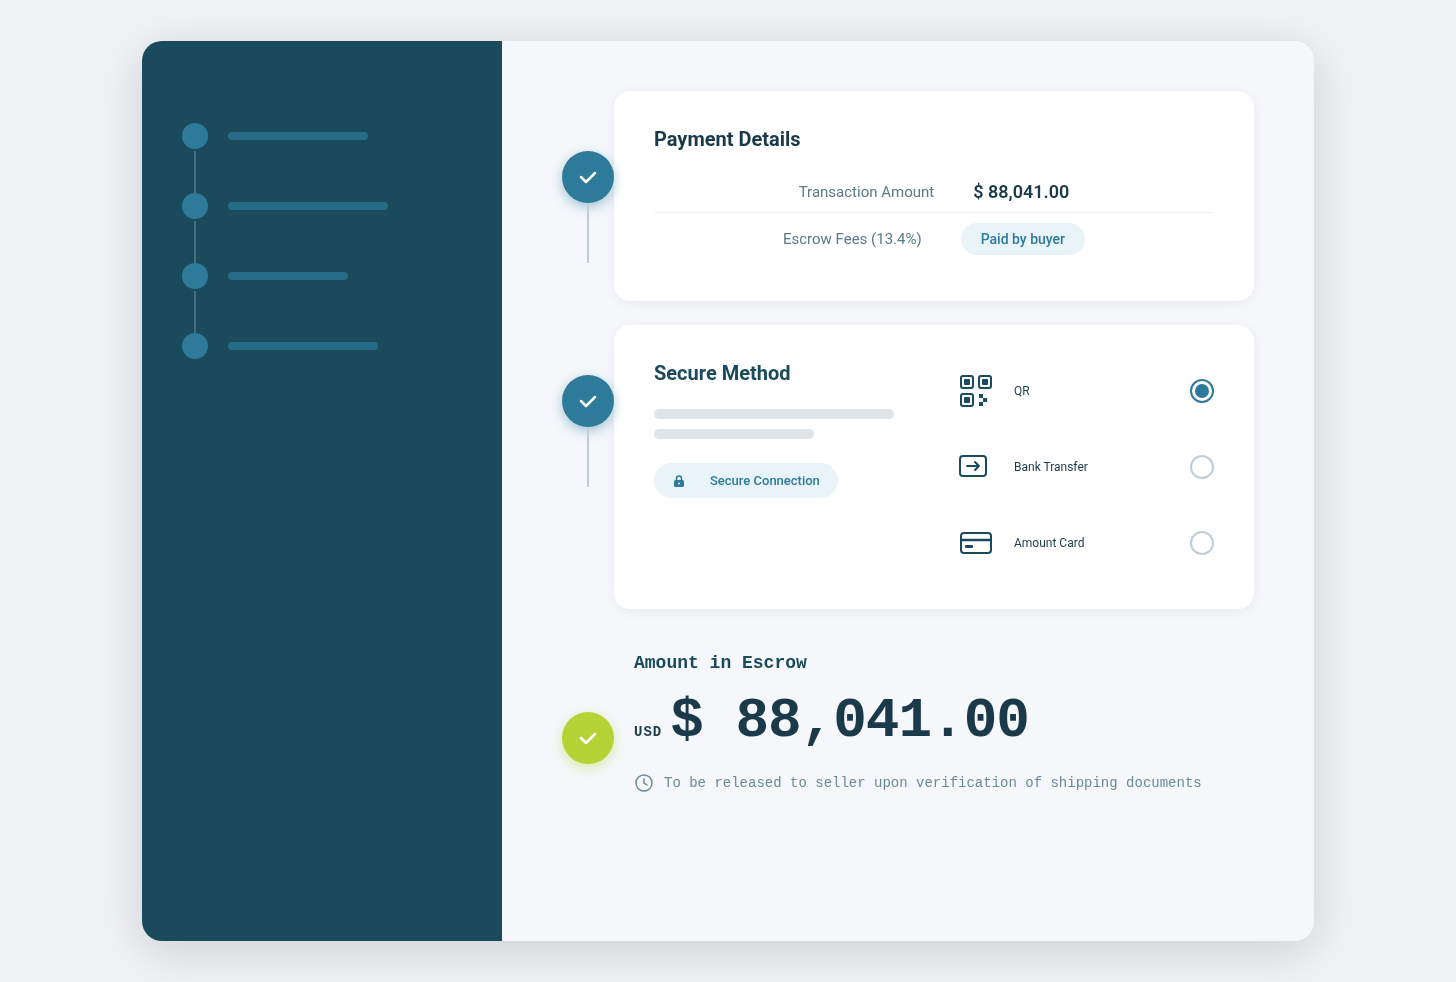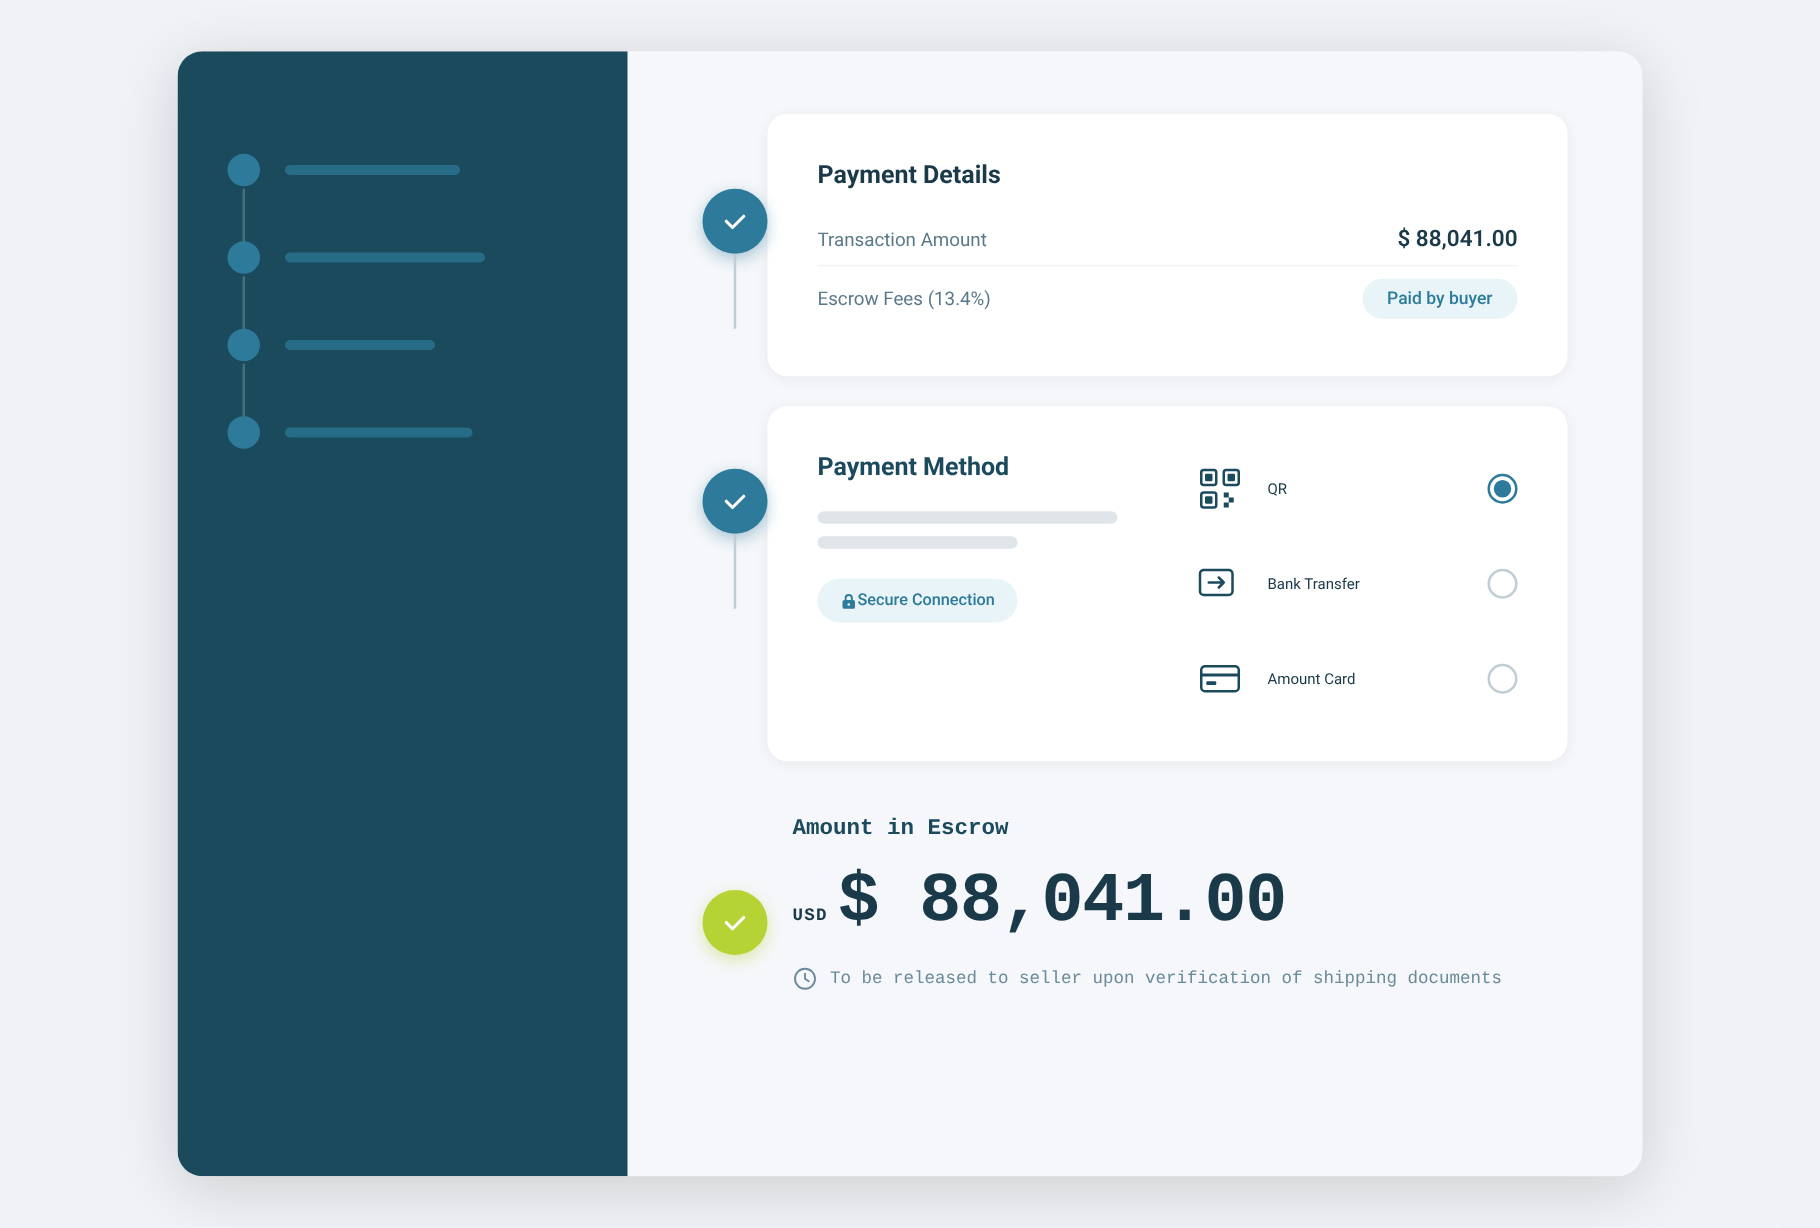--- a/index.html
+++ b/index.html
@@ -99,21 +99,21 @@
     
     .payment-details-title {
       font-size: 20px;
       font-weight: 700;
       color: #1a3a4a;
       margin-bottom: 20px;
     }
 
     .payment-details-row {
       display: flex;
-      justify-content: space-between;
+      justify-content: center;
       align-items: center;
       padding: 10px 0;
       gap: 39px;
     }
 
     .payment-details-row + .payment-details-row {
       border-top: 1px solid #f0f2f5;
     }
 
     .detail-label {
@@ -152,21 +152,21 @@
 
     .placeholder-line {
       height: 10px;
       background: #e0e5ea;
       border-radius: 5px;
     }
 
     .secure-connection-badge {
       display: inline-flex;
       align-items: center;
-      gap: 0;
+      gap: 24px;
       background: #e8f4f8;
       color: #2d7a9a;
       font-size: 13px;
       font-weight: 500;
       padding: 10px 18px;
       border-radius: 20px;
     }
 
     .lock-icon {
       width: 14px;
@@ -351,21 +351,21 @@
         <div class="step-circle-blue">
           <svg width="22" height="22" viewBox="0 0 22 22" fill="none" xmlns="http://www.w3.org/2000/svg">
             <path d="M4 11L9 16L18 7" stroke="white" stroke-width="2.5" stroke-linecap="round" stroke-linejoin="round"></path>
           </svg>
         </div>
         <div style="width:2px; height:60px; background:#c0cdd5;"></div>
       </div>
       <div class="card" style="flex:1; margin-left:26px;">
         <div style="display:flex; gap:40px; align-items:flex-start;">
           <div style="flex:1;">
-            <div class="payment-method-title">Payment Method</div>
+            <div class="payment-method-title">Secure Method</div>
             <div class="payment-method-placeholder">
               <div class="placeholder-line" style="width:240px;"></div>
               <div class="placeholder-line" style="width:160px;"></div>
             </div>
             <div class="secure-connection-badge">
               <svg class="lock-icon" viewBox="0 0 14 14" fill="none" xmlns="http://www.w3.org/2000/svg">
                 <rect x="2" y="6" width="10" height="7" rx="1.5" fill="#2d7a9a"></rect>
                 <path d="M4.5 6V4.5a2.5 2.5 0 015 0V6" stroke="#2d7a9a" stroke-width="1.5" fill="none"></path>
                 <circle cx="7" cy="9.5" r="1" fill="white"></circle>
               </svg>

